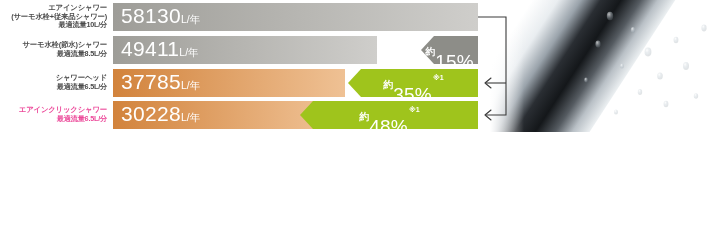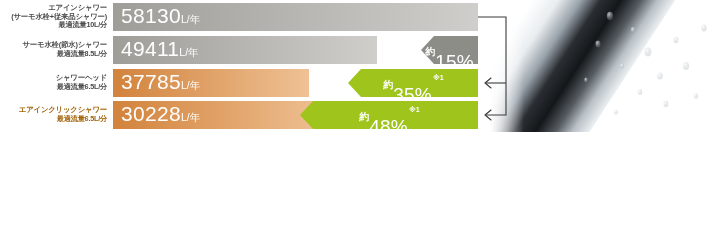--- a/index.html
+++ b/index.html
@@ -24,21 +24,21 @@
   .row.r3{top:101px;}
   .lbl{
     position:absolute;left:0;width:110px;height:28px;
     display:flex;flex-direction:column;justify-content:center;align-items:flex-end;
     text-align:right;padding-right:3px;box-sizing:border-box;
     color:#4b4b4b;
   }
   .lbl .l1{font-size:7.4px;font-weight:bold;line-height:8.6px;letter-spacing:-.2px;white-space:nowrap;}
   .lbl .l2{font-size:7.4px;font-weight:bold;line-height:8.6px;letter-spacing:-.2px;white-space:nowrap;}
   .lbl .l3{font-size:7.2px;font-weight:bold;line-height:8.6px;letter-spacing:-.2px;white-space:nowrap;}
-  .lbl.accent{color:#a16207;}
+  .lbl.accent{color:#ec4899;}
 
   
   .bar{position:absolute;top:0;left:113px;height:28px;display:flex;align-items:center;}
   .bar .val{
     color:#ffffff;font-size:21px;font-weight:400;line-height:21px;
     margin-left:8px;letter-spacing:.3px;white-space:nowrap;
   }
   .bar .val .u{font-size:10.5px;letter-spacing:0;}
 
   .bar.gray1{background:linear-gradient(to right,#9e9d98,#cfcecb);text-align:right;}
@@ -140,21 +140,21 @@
           <span class="pct">15%</span>
           <span class="note"></span>
       </div>
     </div>
 
     <div class="row r2">
       <div class="lbl">
         <span class="l1">シャワーヘッド</span>
         <span class="l3">最適流量6.5L/分</span>
       </div>
-      <div class="bar or1" style="width:196px">
+      <div class="bar or1" style="width:232px">
         <span class="val"><span>37785</span><span class="u">L/年</span></span>
       </div>
       <div class="callout green" style="left:348px;width:130px">
         <span class="pre">約</span>
           <span class="pct">35%</span>
           <span class="note">※1</span>
       </div>
     </div>
 
     <div class="row r3">

